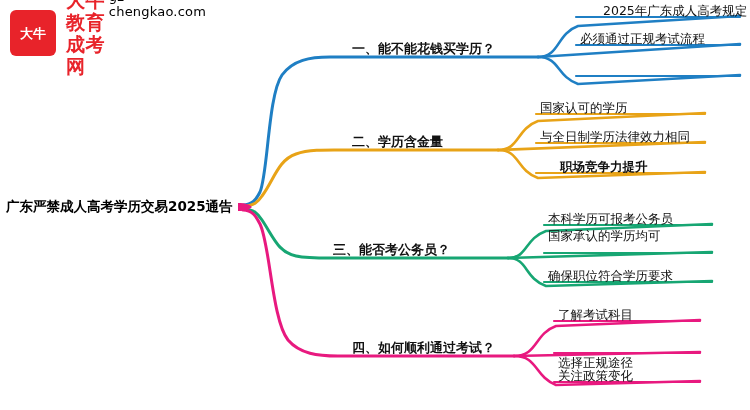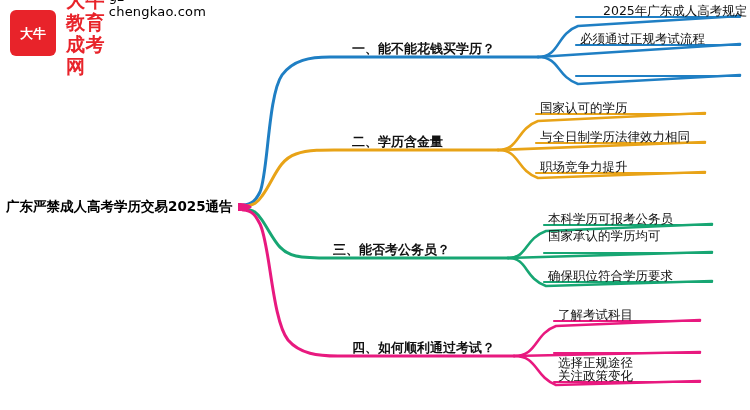--- a/index.html
+++ b/index.html
@@ -161,21 +161,21 @@
 
   <div class="lbl root-lbl">广东严禁成人高考学历交易2025通告</div>
 
   <div class="lbl branch-lbl" style="left:352px; top:40px;">一、能不能花钱买学历？</div>
   <div class="lbl leaf-lbl" style="left:580px; top:3px;margin-left:23px;">2025年广东成人高考规定</div>
   <div class="lbl leaf-lbl" style="left:580px; top:31px;">必须通过正规考试流程</div>
 
   <div class="lbl branch-lbl" style="left:352px; top:133px;">二、学历含金量</div>
   <div class="lbl leaf-lbl" style="left:540px; top:100px;">国家认可的学历</div>
   <div class="lbl leaf-lbl" style="left:540px; top:129px;">与全日制学历法律效力相同</div>
-  <div class="lbl leaf-lbl" style="left:540px; top:159px;">职场竞争力提升</div>
+  <div class="lbl leaf-lbl" style="left:560px; top:159px;font-weight:bold;">职场竞争力提升</div>
 
   <div class="lbl branch-lbl" style="left:333px; top:241px;">三、能否考公务员？</div>
   <div class="lbl leaf-lbl" style="left:548px; top:211px;">本科学历可报考公务员</div>
   <div class="lbl leaf-lbl" style="left:548px; top:228px;">国家承认的学历均可</div>
   <div class="lbl leaf-lbl" style="left:548px; top:268px;">确保职位符合学历要求</div>
 
   <div class="lbl leaf-lbl" style="left:558px; top:307px;">了解考试科目</div>
   <div class="lbl branch-lbl" style="left:352px; top:339px;">四、如何顺利通过考试？</div>
   <div class="lbl leaf-lbl" style="left:558px; top:333px;margin-top:22px;">选择正规途径</div>
   <div class="lbl leaf-lbl" style="left:558px; top:368px;">关注政策变化</div>

